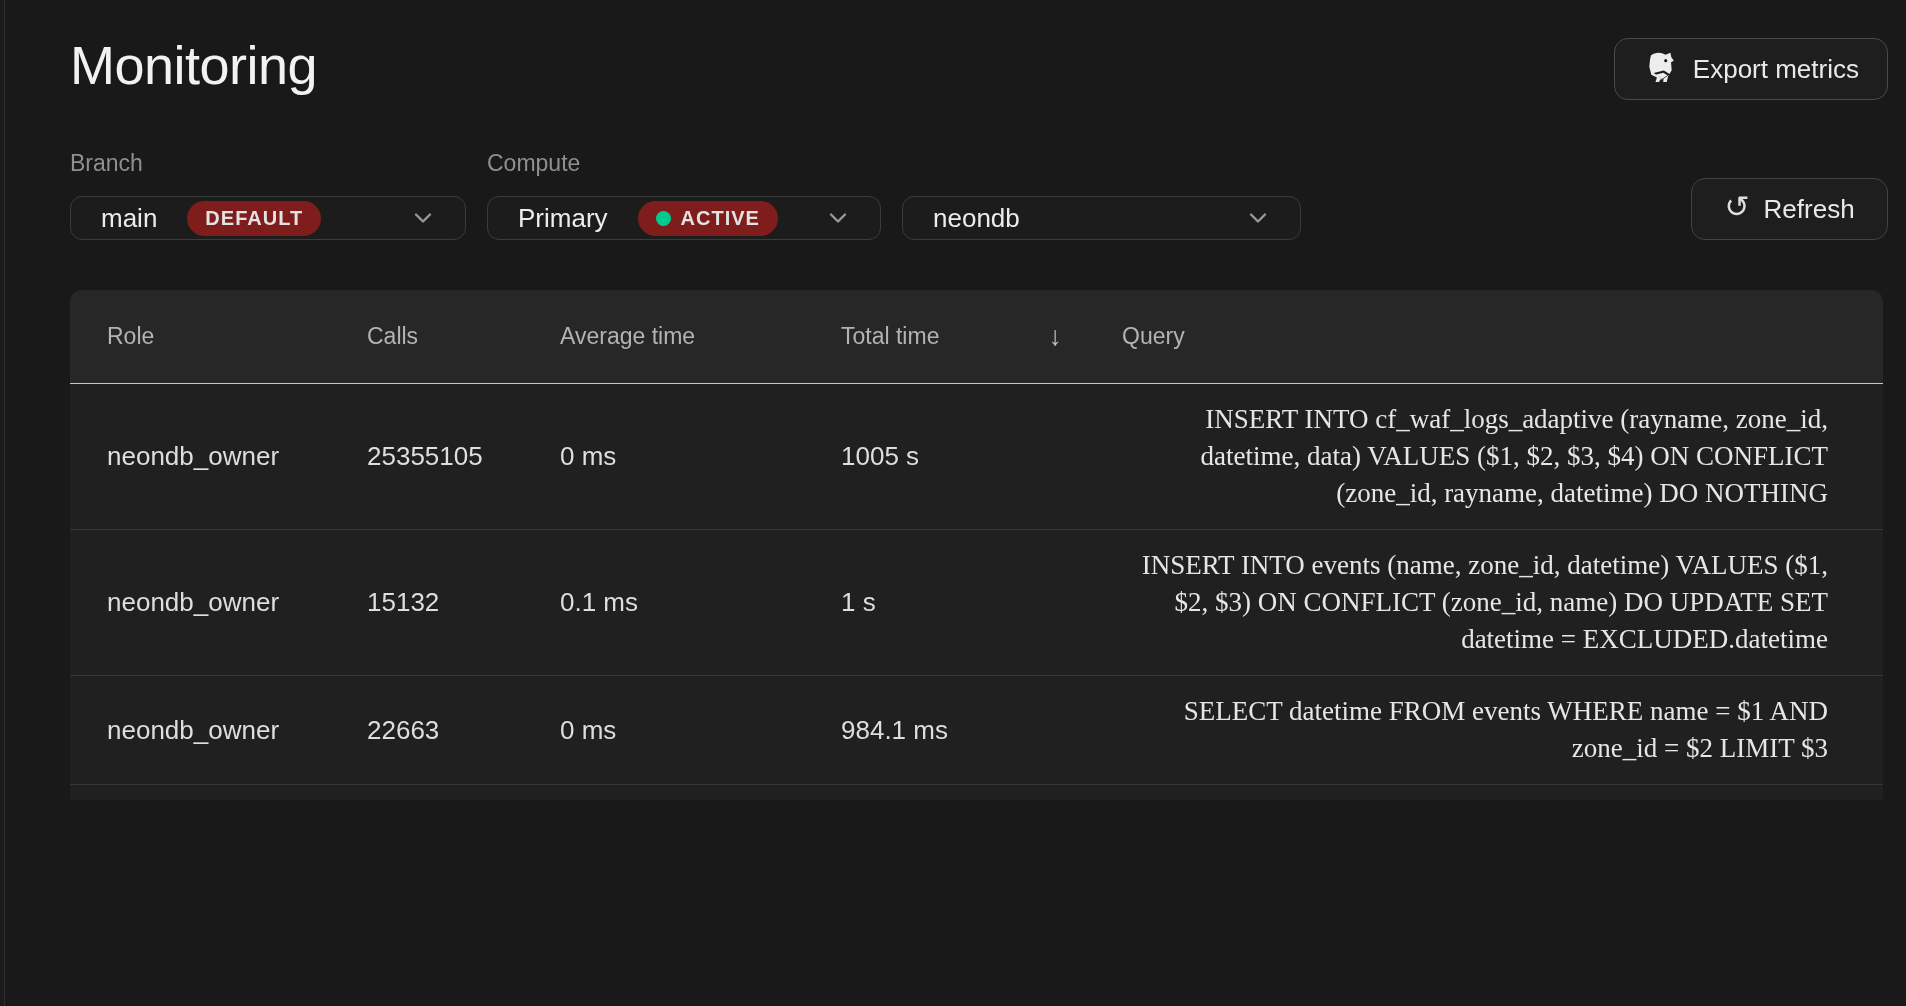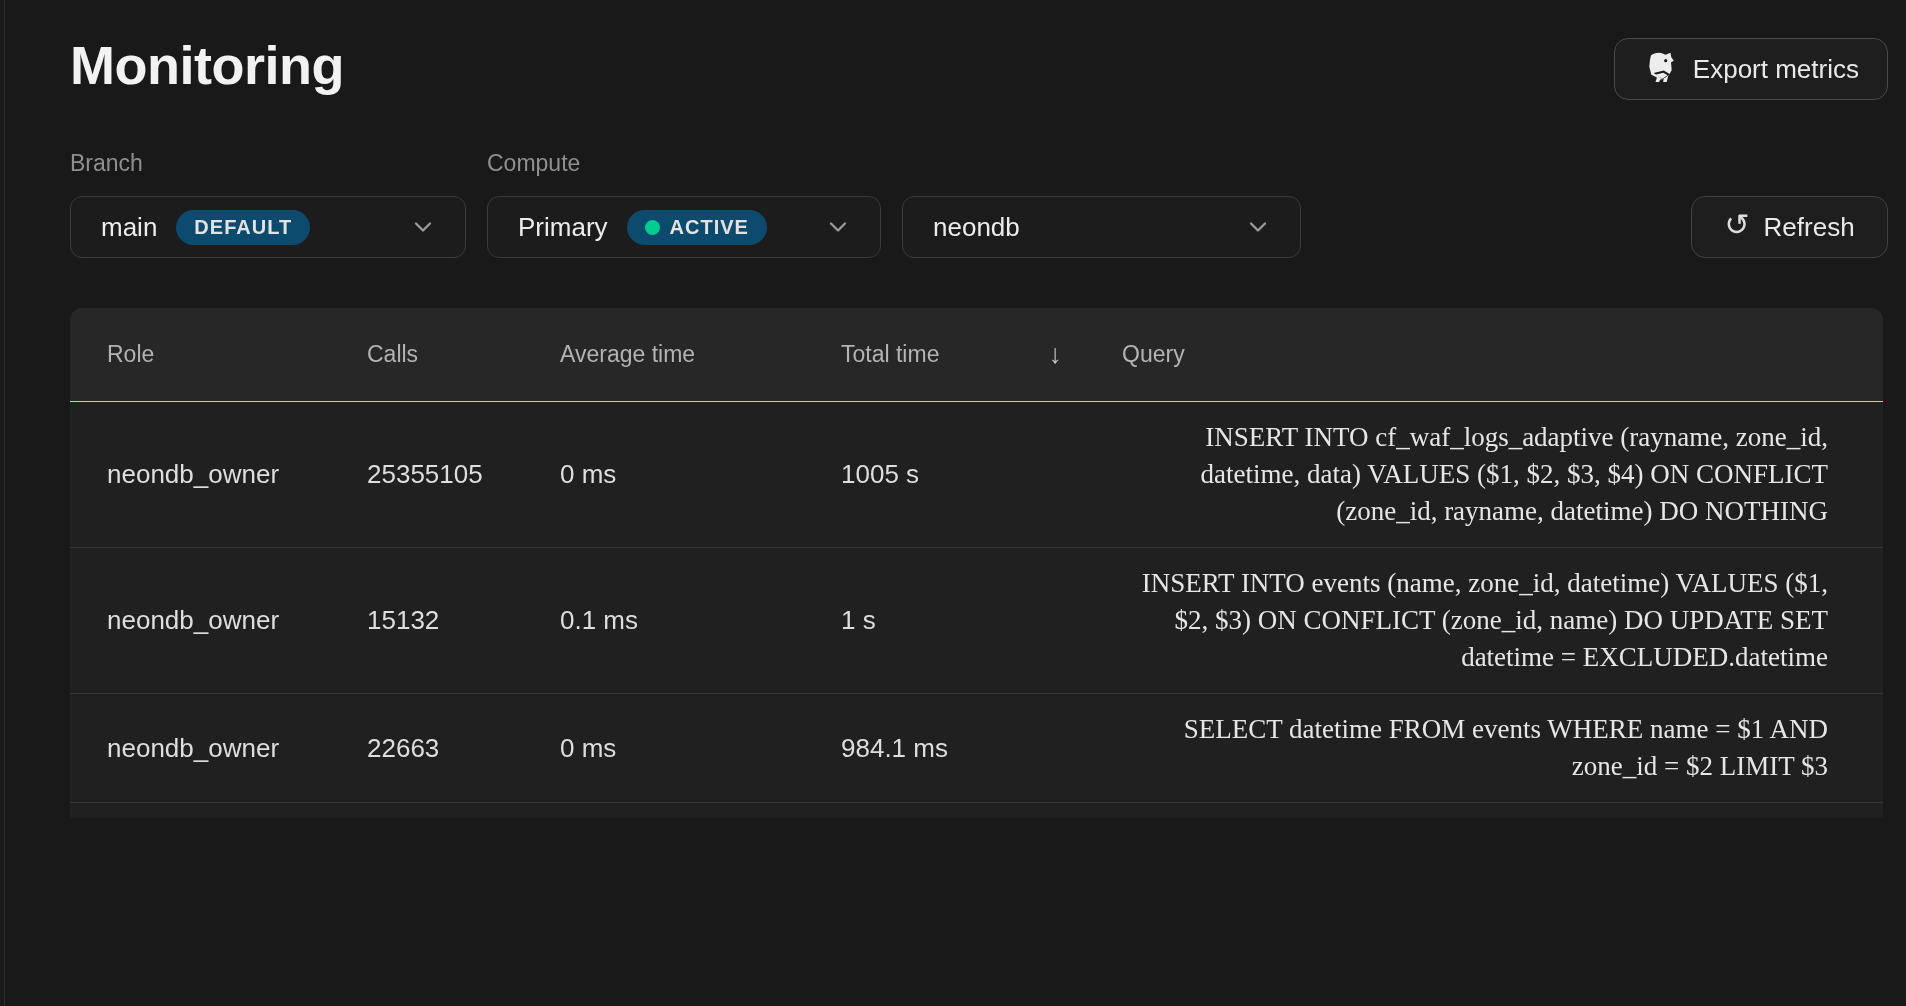--- a/index.html
+++ b/index.html
@@ -11,21 +11,21 @@
     -webkit-font-smoothing:antialiased;
   }
   .left-edge {
     position:absolute; left:0; top:0; bottom:0; width:5px;
     background:#1b1b1b; border-right:1px solid #2d2d2d;
   }
   .page { padding:0 18px 0 70px; }
 
   
   .header-row { display:flex; align-items:flex-start; justify-content:space-between; padding-top:34px; }
-  .page-title { font-size:54px; line-height:62px; font-weight:700; color:#f2f2f2; letter-spacing:-0.5px; }
+  .page-title { font-size:54px; line-height:62px; font-weight:400; color:#f2f2f2; letter-spacing:-0.5px; }
   .btn {
     display:inline-flex; align-items:center; justify-content:center; gap:14px;
     background:#1e1e1e; border:1px solid #4a4a4a; border-radius:14px;
     color:#e9e9e9; font-size:26px; font-family:inherit; cursor:pointer;text-align:center;
   }
   .export-btn { height:62px; padding:0 28px; margin-top:4px; }
   .export-btn svg { display:block; }
 
   
   .tabs-row {
@@ -40,31 +40,31 @@
   .tab.active::after {
     content:""; position:absolute; left:0; right:0; bottom:-2px; height:4px;
     background:#e6e6e6;
   }
 
   
   .filters-row { display:flex; align-items:flex-end; gap:21px; margin-top:50px; }
   .filter-group { display:flex; flex-direction:column; }
   .filter-label { font-size:23px; line-height:26px; color:#8f8f8f; margin-bottom:20px; }
   .dropdown {
-    height:62px; display:flex; align-items:center; gap:19px;
+    height:44px; display:flex; align-items:center; gap:30px;
     background:#1c1c1c; border:1px solid #3b3b3b; border-radius:12px;
     padding:0 28px 0 30px; cursor:pointer;
   }
   .dd-branch   { width:396px; }
   .dd-compute  { width:394px; }
   .dd-database { width:399px; }
   .dd-value { font-size:26px; color:#ececec; }
   .pill {
     display:inline-flex; align-items:center; gap:10px;
-    background:#0c4a6e; border-radius:999px; padding:6px 18px;
+    background:#7f1d1d; border-radius:999px; padding:6px 18px;
     font-size:20px; font-weight:700; letter-spacing:1px; color:#e3e3e3; white-space:nowrap;
   }
   .status-dot { width:15px; height:15px; border-radius:50%; background:#00cc8f; }
   .dd-chevron { margin-left:auto; display:flex; }
   .refresh-btn { height:62px; width:197px; margin-left:auto; border-color:#424242; }
   .refresh-icon-glyph { font-size:30px; line-height:30px; color:#dcdcdc; transform:translateY(-2px); }
 
   
   .qh-table {
     margin-top:50px; width:1813px;

